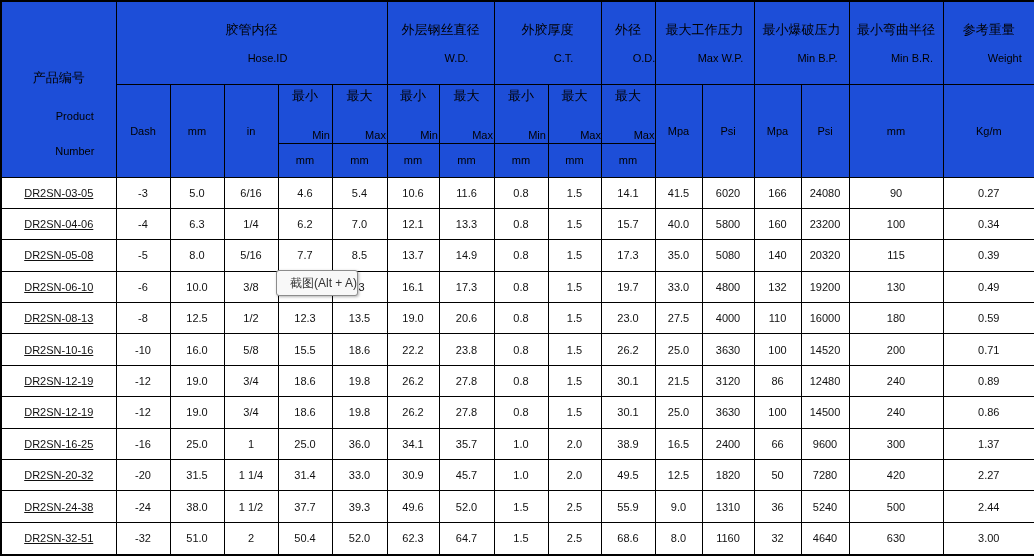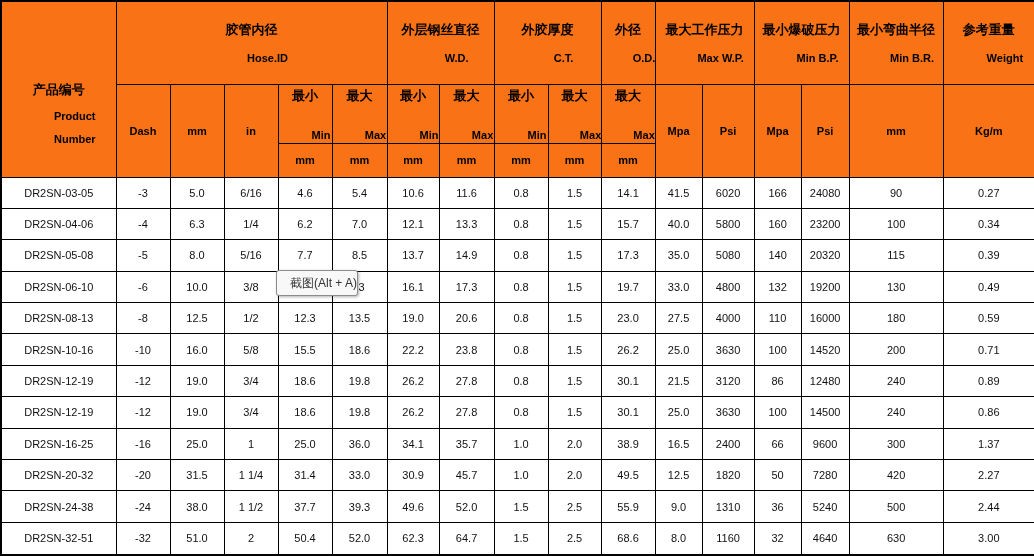--- a/index.html
+++ b/index.html
@@ -2,29 +2,29 @@
 <html><head>
 <meta charset="utf-8">
 <style>
   html,body{margin:0;padding:0;background:#fff;}
   .stage{position:relative;width:1034px;height:556px;background:#fff;
          font-family:"Liberation Sans","DejaVu Sans",sans-serif;overflow:hidden;}
   table{border-collapse:collapse;table-layout:fixed;width:1034px;height:556px;
         border:2px solid #000;}
   th,td{border:1px solid #000;text-align:center;vertical-align:middle;
         padding:0;overflow:hidden;white-space:nowrap;}
-  thead th{background:#f97316;color:#000;font-weight:bold;}
+  thead th{background:#1d4ed8;color:#000;font-weight:normal;}
   tr.h1{height:83px;} tr.h2{height:59px;} tr.h3{height:34px;}
   .stack{display:flex;flex-direction:column;justify-content:center;align-items:center;}
   .h1 .stack{gap:13px;} .h2 .stack{gap:24px;}
-  .prod .stack{gap:11px;margin-top:48px;}
+  .prod .stack{gap:23px;margin-top:48px;}
   .zh{font-size:13px;} .en{font-size:11px;padding-left:32px;}
   tr.h2 th, tr.h3 th{font-size:11px;}
   tbody td{font-size:11px;color:#111;}
-  tbody td:first-child{font-size:11px;}
+  tbody td:first-child{font-size:11px;text-decoration:underline;}
   td.partial{text-align:left;padding-left:26px;}
   .tooltip{position:absolute;left:276px;top:270px;width:80px;height:24px;
            line-height:24px;background:#f8f8f8;border:1px solid #8c8c8c;
            border-radius:3px;box-shadow:1px 1px 3px rgba(0,0,0,.3);
            font-size:12px;color:#333;text-align:right;z-index:5;}
 </style>
 </head>
 <body>
 
 <div class="stage">

